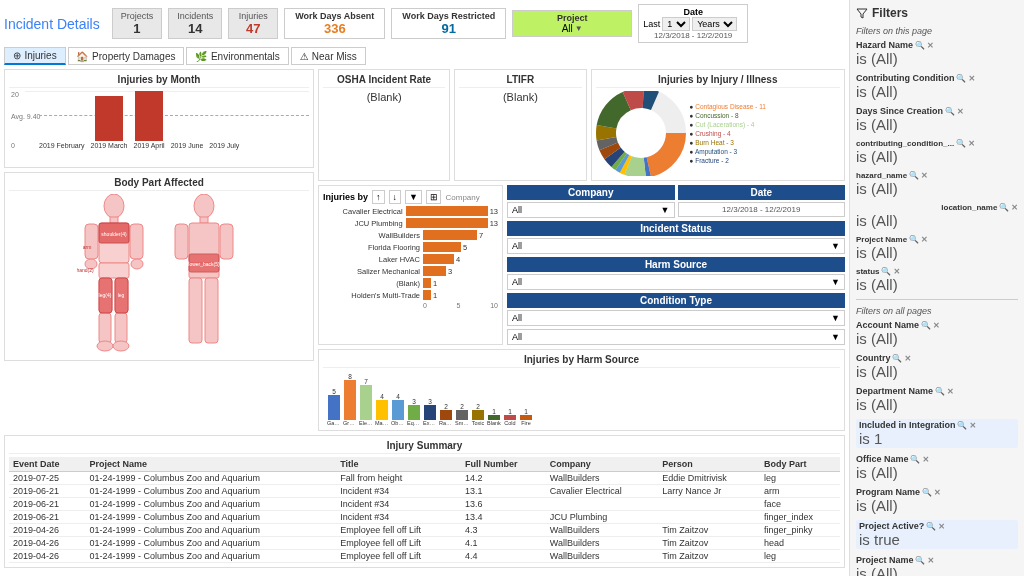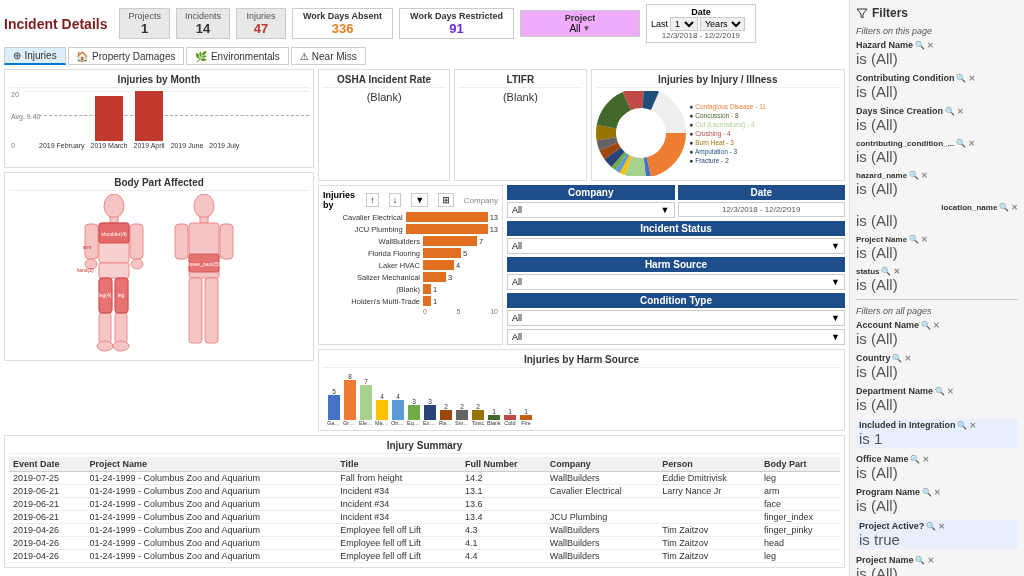--- a/index.html
+++ b/index.html
@@ -4,30 +4,30 @@
   <style>
     * { box-sizing: border-box; margin: 0; padding: 0; }
     body { font-family: 'Segoe UI', Arial, sans-serif; font-size: 11px; background: #f0f0f0; width: 1024px; height: 576px; overflow: hidden; }
     
     .main-container { display: flex; width: 1024px; height: 576px; }
     .left-panel { flex: 1; background: #fff; padding: 4px; overflow: hidden; }
     .right-panel { width: 175px; background: #f5f5f5; border-left: 1px solid #ddd; overflow-y: auto; padding: 6px; }
 
     
     .header { display: flex; align-items: center; gap: 6px; margin-bottom: 4px; }
-    .incident-title { font-size: 14px; font-weight: bold; color: #7f1d1d; margin-right: 6px; }
+    .incident-title { font-size: 14px; font-weight: normal; color: #3b82f6; margin-right: 6px; }
     .kpi-box { background: #e8e8e8; border: 1px solid #ccc; text-align: center; padding: 2px 8px; min-width: 50px; }
     .kpi-box .kpi-label { font-size: 9px; color: #555; }
     .kpi-box .kpi-value { font-size: 13px; font-weight: bold; color: #333; }
     .kpi-box .kpi-value.red { color: #c0392b; }
     .kpi-wide { background: #fff; border: 1px solid #ccc; text-align: center; padding: 2px 10px; }
     .kpi-wide .kpi-label { font-size: 9px; color: #333; font-weight: 600; }
     .kpi-wide .kpi-value { font-size: 13px; font-weight: bold; color: #e67e22; }
     .kpi-restricted .kpi-value { color: #333; }
-    .project-box { display: flex; flex-direction: column; align-items: center; background: #f0abfc; border: 1px solid #ccc; padding: 2px 8px; min-width: 120px; }
+    .project-box { display: flex; flex-direction: column; align-items: center; background: #bef264; border: 1px solid #ccc; padding: 2px 8px; min-width: 120px; }
     .project-box .proj-label { font-size: 9px; font-weight: 600; color: #333; }
     .project-select { display: flex; align-items: center; gap: 2px; font-size: 10px; }
     .select-arrow { font-size: 8px; color: #555; }
 
     
     .tabs { display: flex; gap: 2px; margin-bottom: 4px; }
     .tab { display: flex; align-items: center; gap: 3px; padding: 2px 8px; border: 1px solid #ccc; background: #fff; cursor: pointer; font-size: 10px; color: #333; }
     .tab.active { background: #ddeeff; border-bottom: 2px solid #0078d4; }
     .tab-icon { font-size: 10px; }
 
@@ -88,21 +88,21 @@
         <div class="kpi-value red">47</div>
       </div>
 
       <div class="kpi-wide">
         <div class="kpi-label">Work Days Absent</div>
         <div class="kpi-value">336</div>
       </div>
 
       <div class="kpi-wide kpi-restricted">
         <div class="kpi-label">Work Days Restricted</div>
-        <div class="kpi-value" style="color:#6d28d9">91</div>
+        <div class="kpi-value" style="color:#0369a1">91</div>
       </div>
 
       <div class="project-box">
         <div class="proj-label">Project</div>
         <div class="project-select">
           <span>All</span>
           <span class="select-arrow">▼</span>
         </div>
       </div>
 
@@ -290,21 +290,21 @@
                 <div>● <span style="color:#1f4e79">Amputation - 3</span></div>
                 <div>● <span style="color:#264478">Fracture - 2</span></div>
               </div>
             </div>
           </div>
         </div>
 
         <div style="display:flex;gap:4px;">
 
           <div class="chart-box" style="width:185px;">
-            <div style="display:flex;align-items:center;gap:10px;margin-bottom:2px;">
+            <div style="display:flex;align-items:center;gap:4px;margin-bottom:2px;">
               <span style="font-size:9px;font-weight:bold;">Injuries by</span>
               <button class="small-btn">↑</button>
               <button class="small-btn">↓</button>
               <button class="small-btn">▼</button>
               <button class="small-btn">⊞</button>
               <span style="font-size:8px;color:#888;">Company</span>
             </div>
             <div id="company-bars-container">
 
             <div class="company-row">

